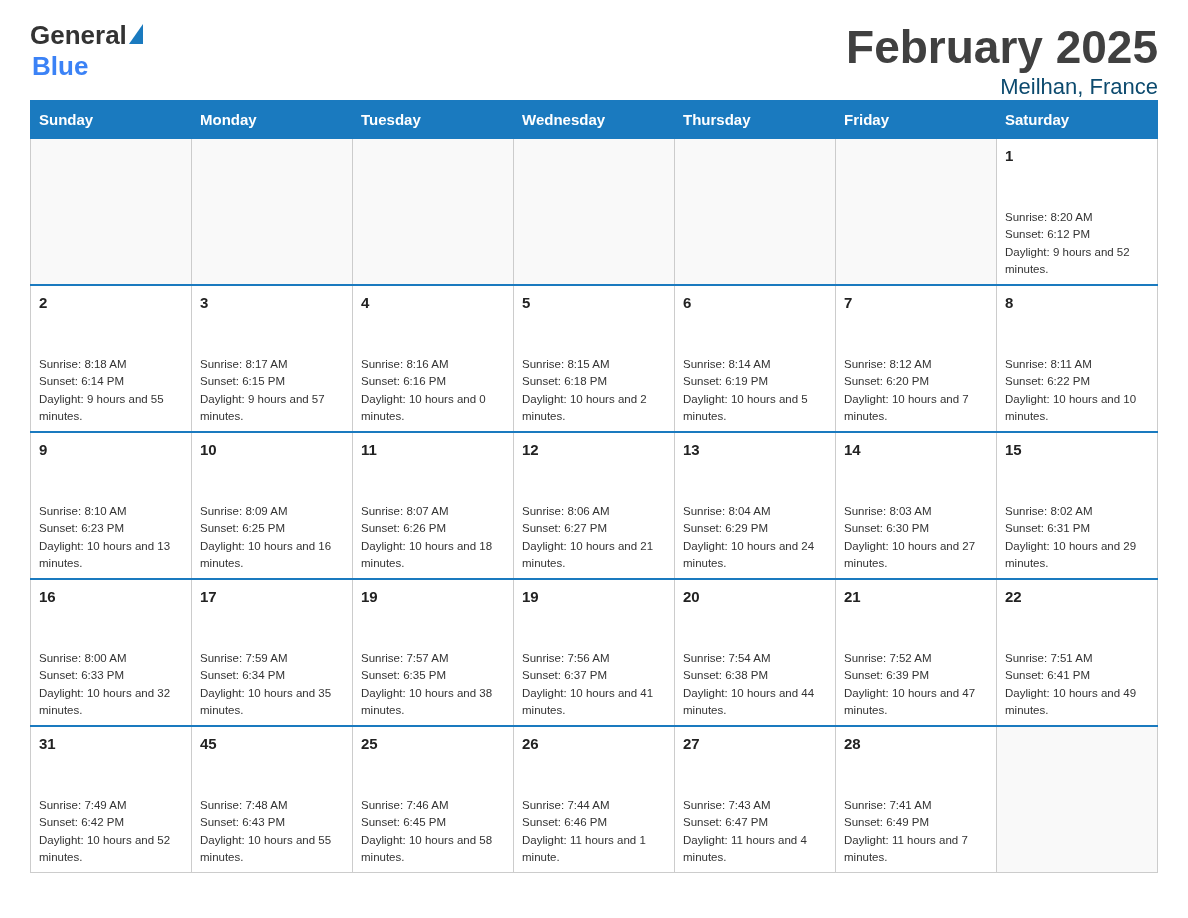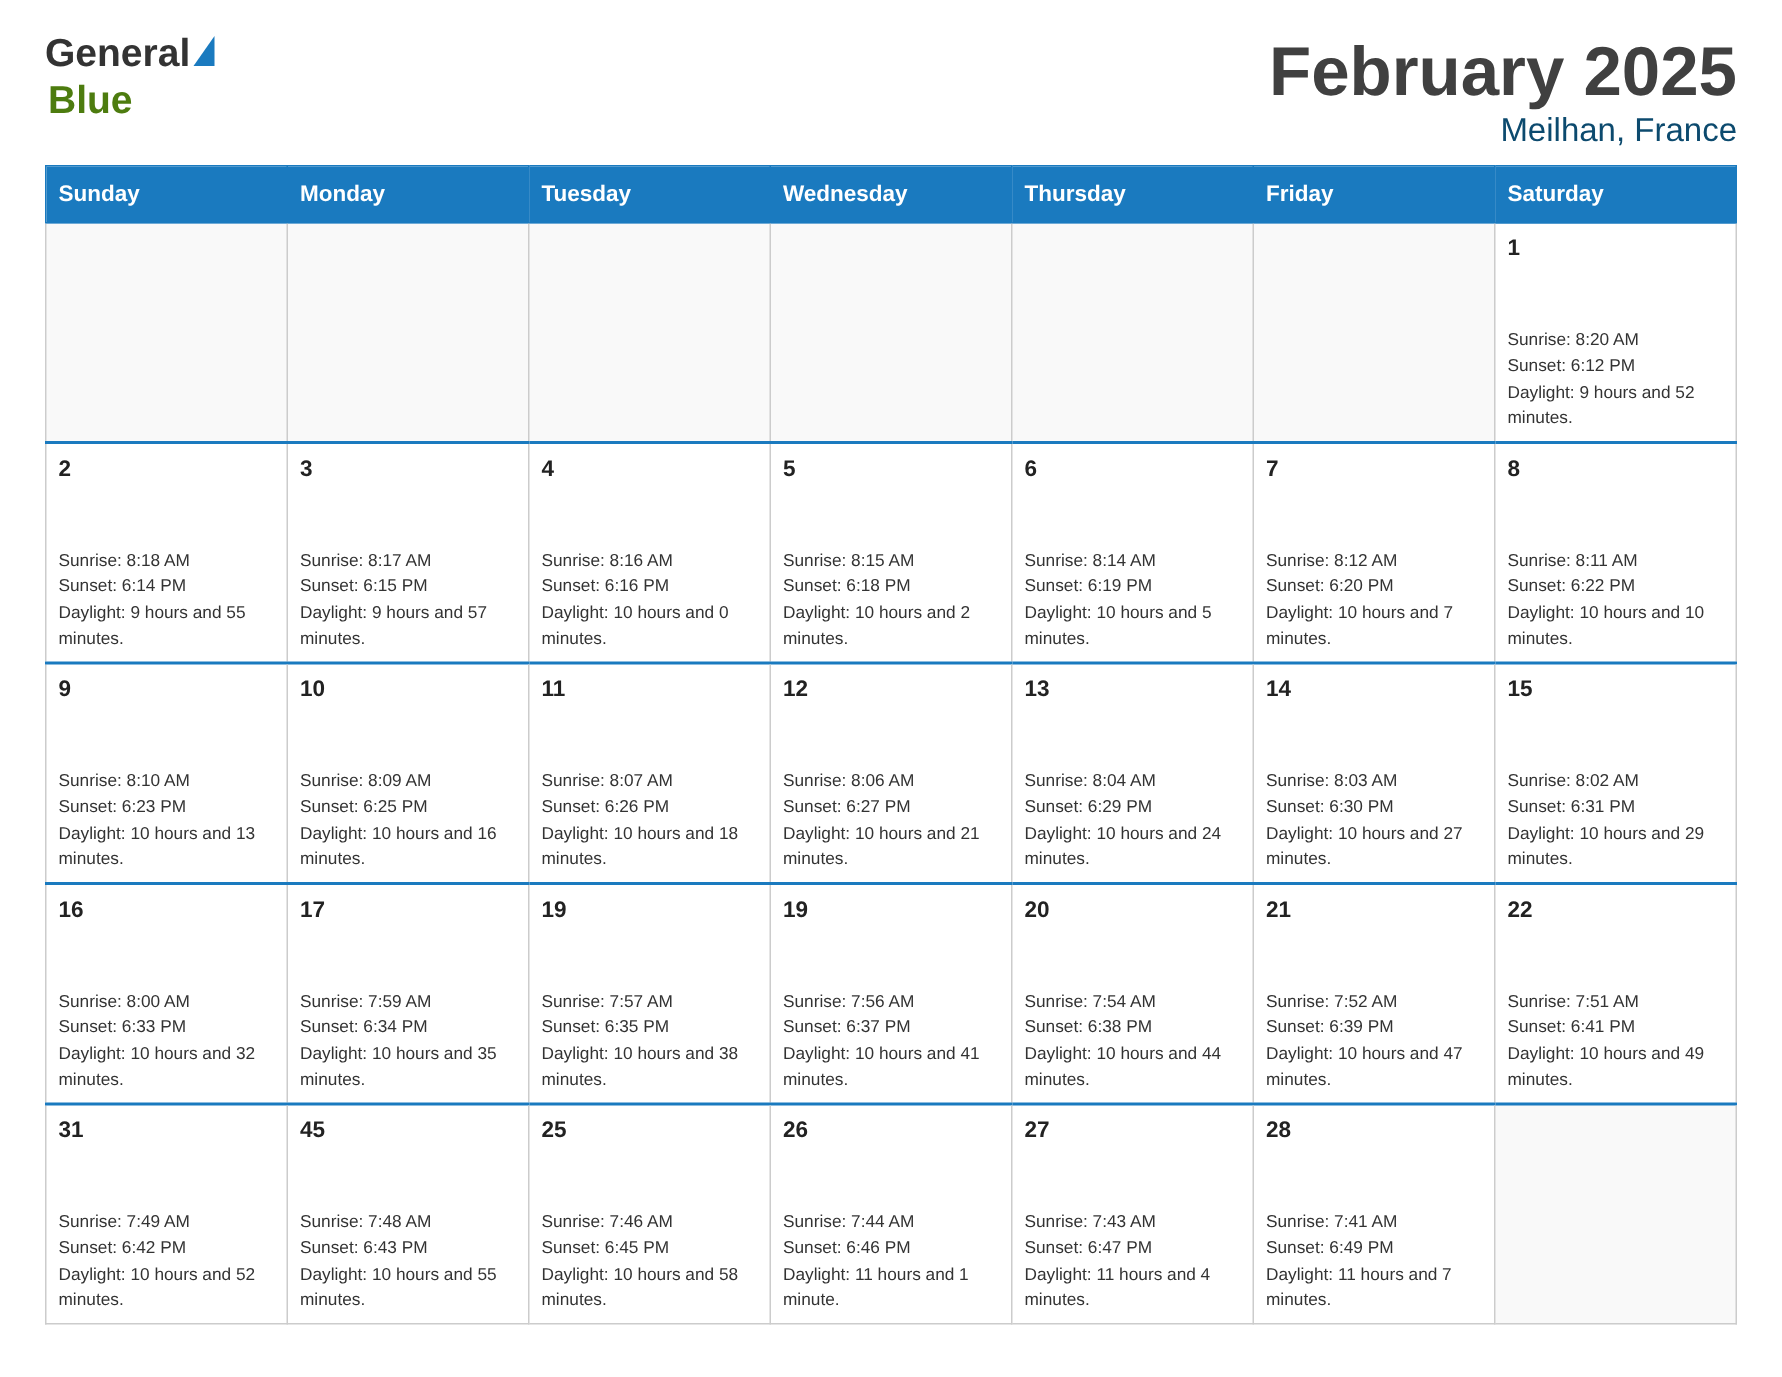--- a/index.html
+++ b/index.html
@@ -6,21 +6,20 @@
     body {
       font-family: Arial, sans-serif;
       background: #fff;
       padding: 20px 30px;
       color: #222;
     }
     .header {
       display: flex;
       justify-content: space-between;
       align-items: flex-start;
-      margin-bottom: 10px;
     }
     .logo {
       display: flex;
       flex-direction: column;
       align-items: flex-start;
     }
     .logo-top {
       display: flex;
       align-items: center;
     }
@@ -33,21 +32,21 @@
       width: 0;
       height: 0;
       border-left: 14px solid transparent;
       border-bottom: 20px solid #1a7abf;
       margin-left: 2px;
       margin-top: -4px;
     }
     .logo-text-blue {
       font-size: 26px;
       font-weight: bold;
-      color: #4d7c0f;
+      color: #3b82f6;
       margin-left: 2px;
     }
     .title-block {
       text-align: right;
     }
     .title-block h1 {
       font-size: 46px;
       font-weight: bold;
       color: #404040;
     }

